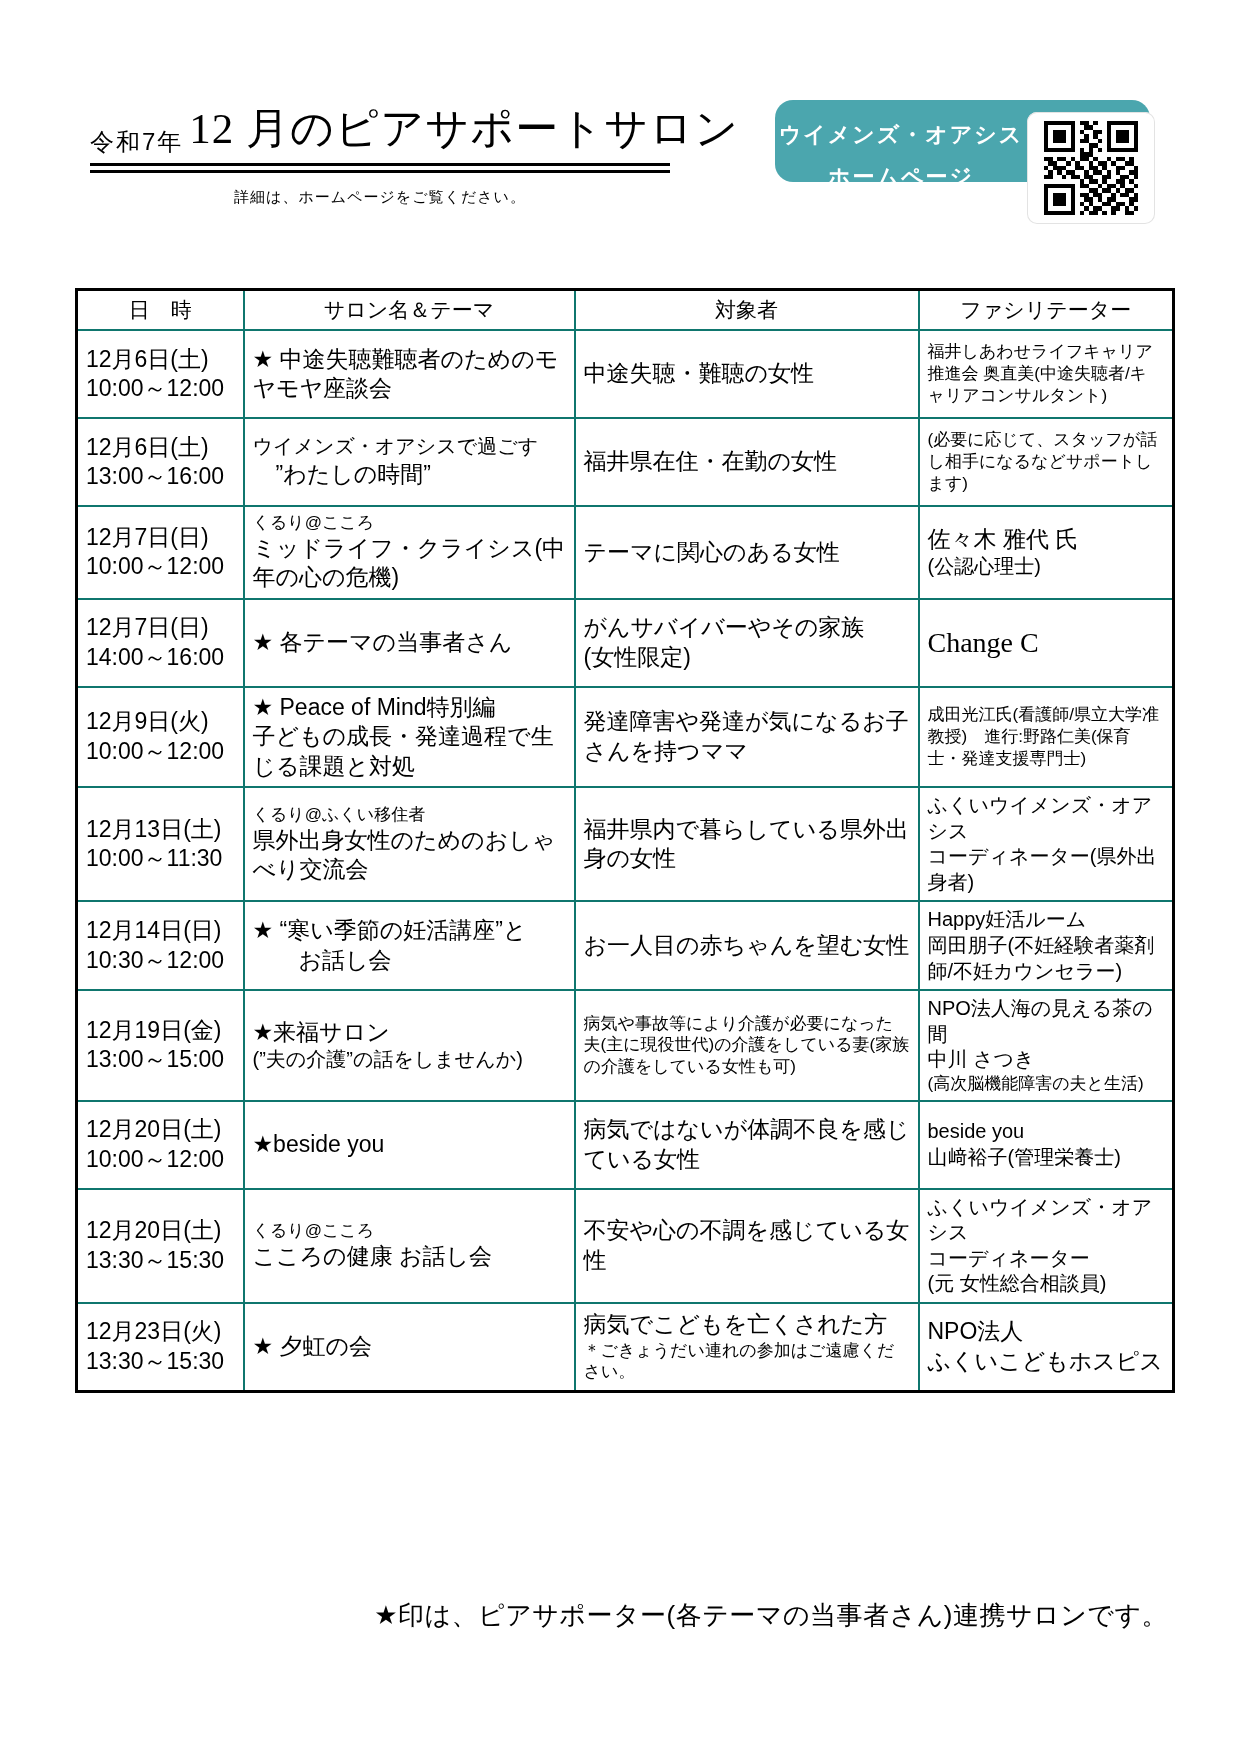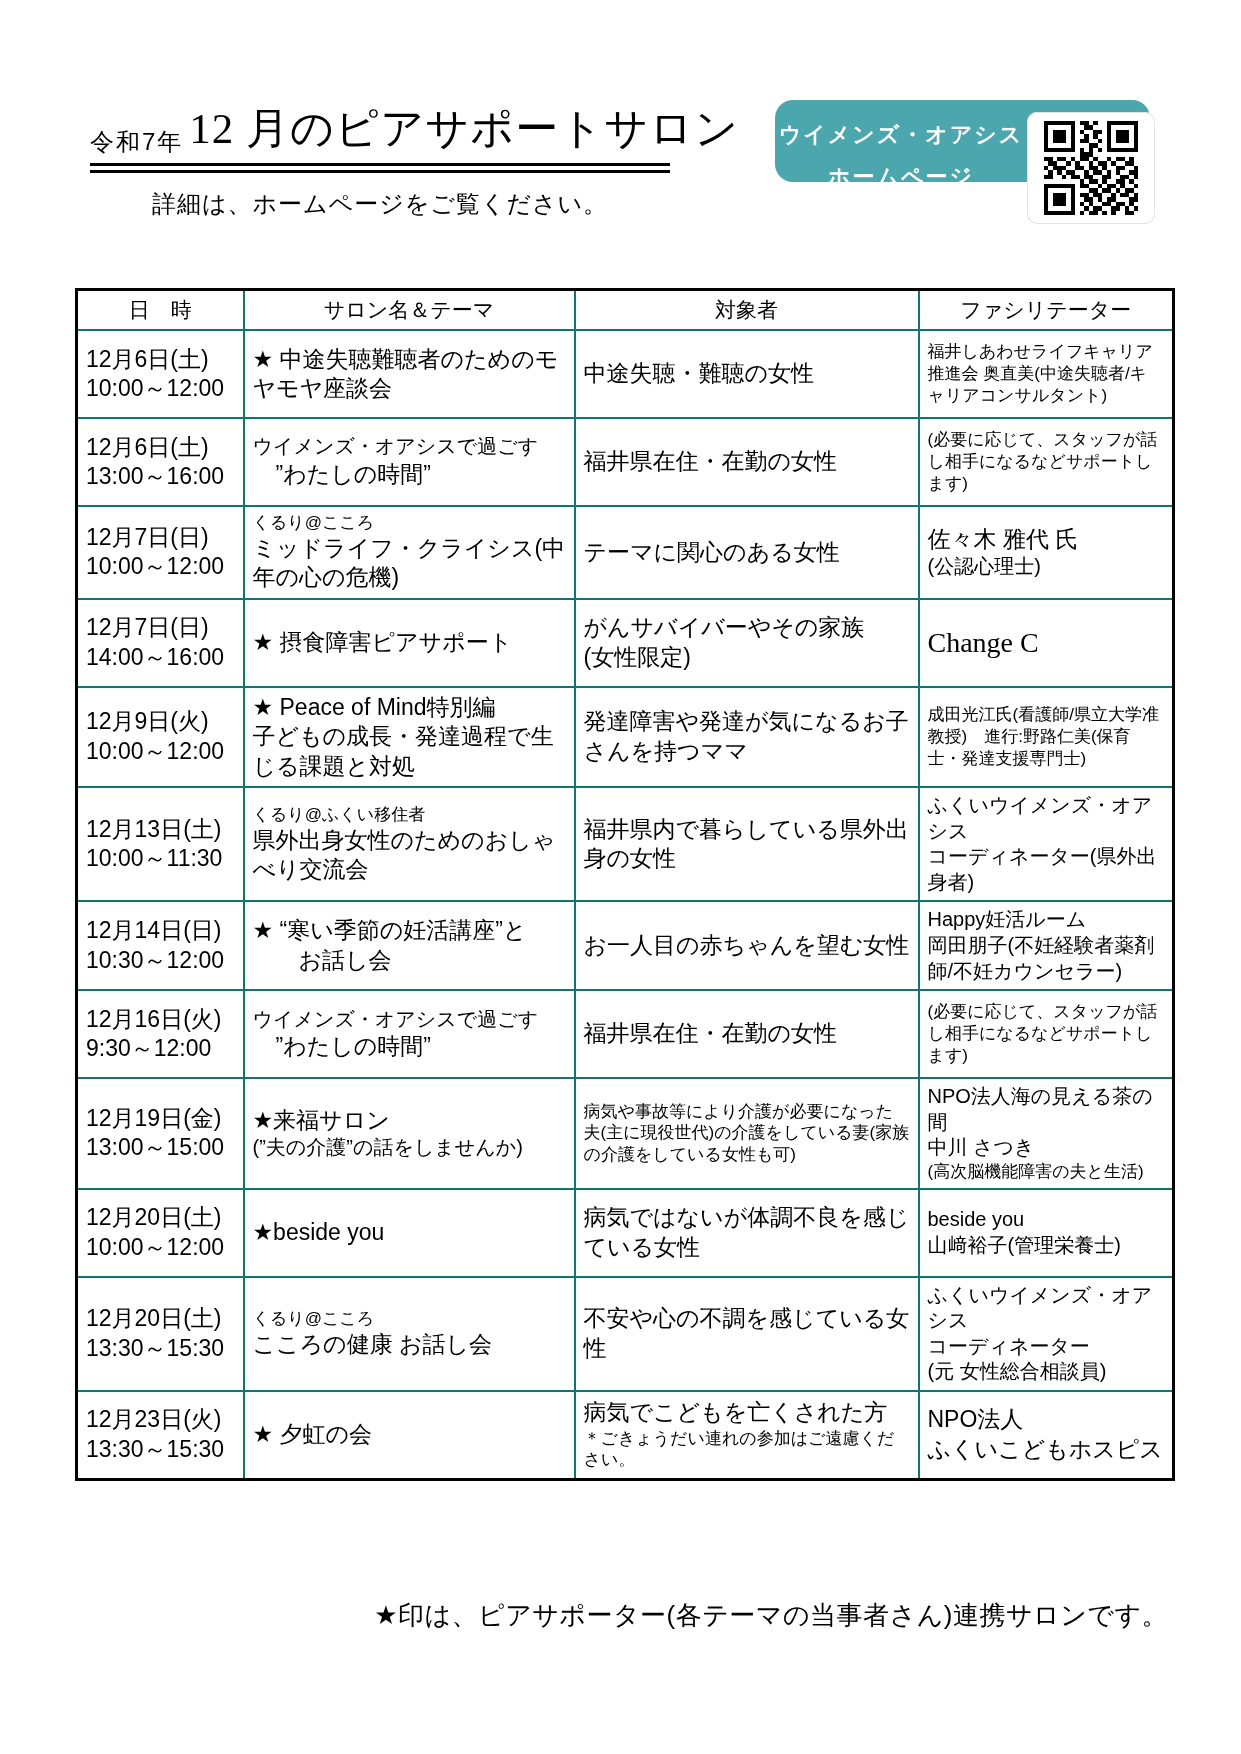--- a/index.html
+++ b/index.html
@@ -9,21 +9,21 @@
     position:relative;overflow:hidden;
   }
   .page{position:absolute;inset:0;}
 
   
   .title-block{position:absolute;left:90px;top:100px;width:580px;}
   .title-line{display:flex;align-items:flex-end;white-space:nowrap;}
   .era{font-size:24px;letter-spacing:2px;margin-right:6px;}
   .title{font-size:43px;letter-spacing:1px;font-family:Liberation Serif, serif;}
   .title-rule{margin-top:5px;height:4px;border-top:3px solid #000;border-bottom:3px solid #000;}
-  .subtitle{margin-top:15px;text-align:center;font-size:24px;letter-spacing:1px;}
+  .subtitle{margin-top:15px;text-align:center;font-size:15px;letter-spacing:1px;}
 
   .badge{position:absolute;left:775px;top:100px;width:375px;height:82px;border-radius:18px;}
   .badge-text{
     position:absolute;left:0;top:0;width:252px;height:112px;
     display:flex;flex-direction:column;justify-content:center;align-items:center;gap:12px;
     color:#fff;font-size:22px;font-weight:bold;letter-spacing:2px;
   }
   .qr-tile{
     position:absolute;left:252px;top:12px;width:128px;height:112px;
     background:#fff;border-radius:10px;box-shadow:0 0 0 1px #e3e3e3 inset;
@@ -579,21 +579,21 @@
             <div class="ln lg">佐々木 雅代 氏</div>
             <div class="ln md">(公認心理士)</div>
           </td>
         </tr>
         <tr>
           <td>
             <div class="ln lg">12月7日(日)</div>
             <div class="ln lg">14:00～16:00</div>
           </td>
           <td>
-            <div class="ln lg">★ 摂食障害ピアサポート</div>
+            <div class="ln lg">★ 各テーマの当事者さん</div>
           </td>
           <td>
             <div class="ln lg">がんサバイバーやその家族</div>
             <div class="ln lg">(女性限定)</div>
           </td>
           <td>
             <div class="ln xl">Change C</div>
           </td>
         </tr>
         <tr>
@@ -637,36 +637,20 @@
           <td>
             <div class="ln lg">★ “寒い季節の妊活講座”と</div>
             <div class="ln lg">　　お話し会</div>
           </td>
           <td>
             <div class="ln lg">お一人目の赤ちゃんを望む女性</div>
           </td>
           <td>
             <div class="ln md">Happy妊活ルーム</div>
             <div class="ln md">岡田朋子(不妊経験者薬剤師/不妊カウンセラー)</div>
-          </td>
-        </tr>
-        <tr>
-          <td>
-            <div class="ln lg">12月16日(火)</div>
-            <div class="ln lg">9:30～12:00</div>
-          </td>
-          <td>
-            <div class="ln md">ウイメンズ・オアシスで過ごす</div>
-            <div class="ln lg">　”わたしの時間”</div>
-          </td>
-          <td>
-            <div class="ln lg">福井県在住・在勤の女性</div>
-          </td>
-          <td>
-            <div class="ln sm">(必要に応じて、スタッフが話し相手になるなどサポートします)</div>
           </td>
         </tr>
         <tr>
           <td>
             <div class="ln lg">12月19日(金)</div>
             <div class="ln lg">13:00～15:00</div>
           </td>
           <td>
             <div class="ln lg">★来福サロン</div>
             <div class="ln md">(”夫の介護”の話をしませんか)</div>

